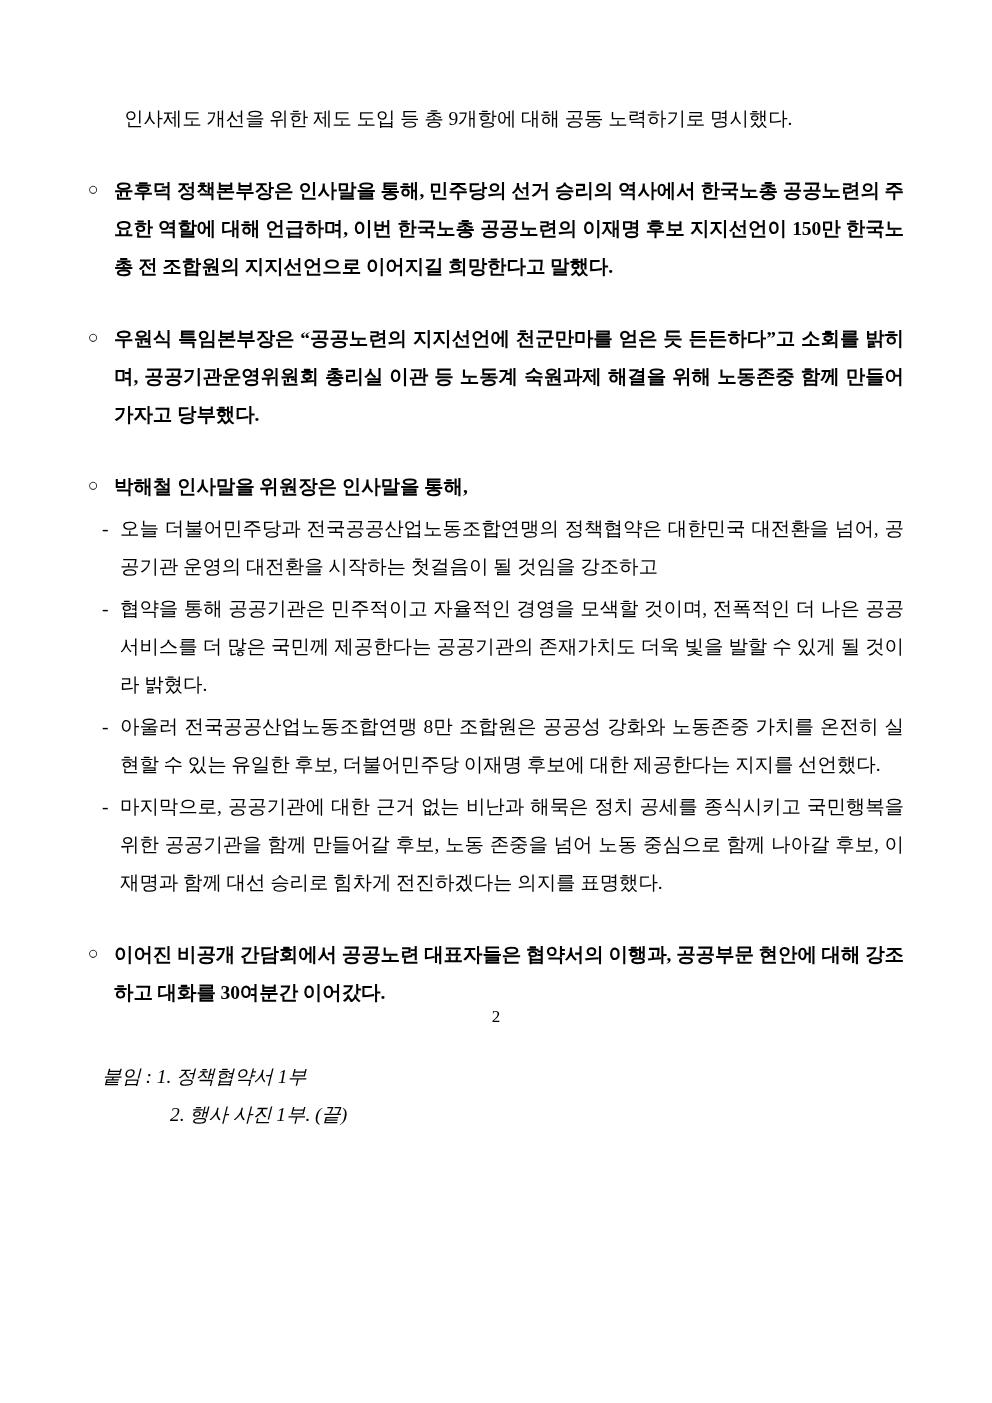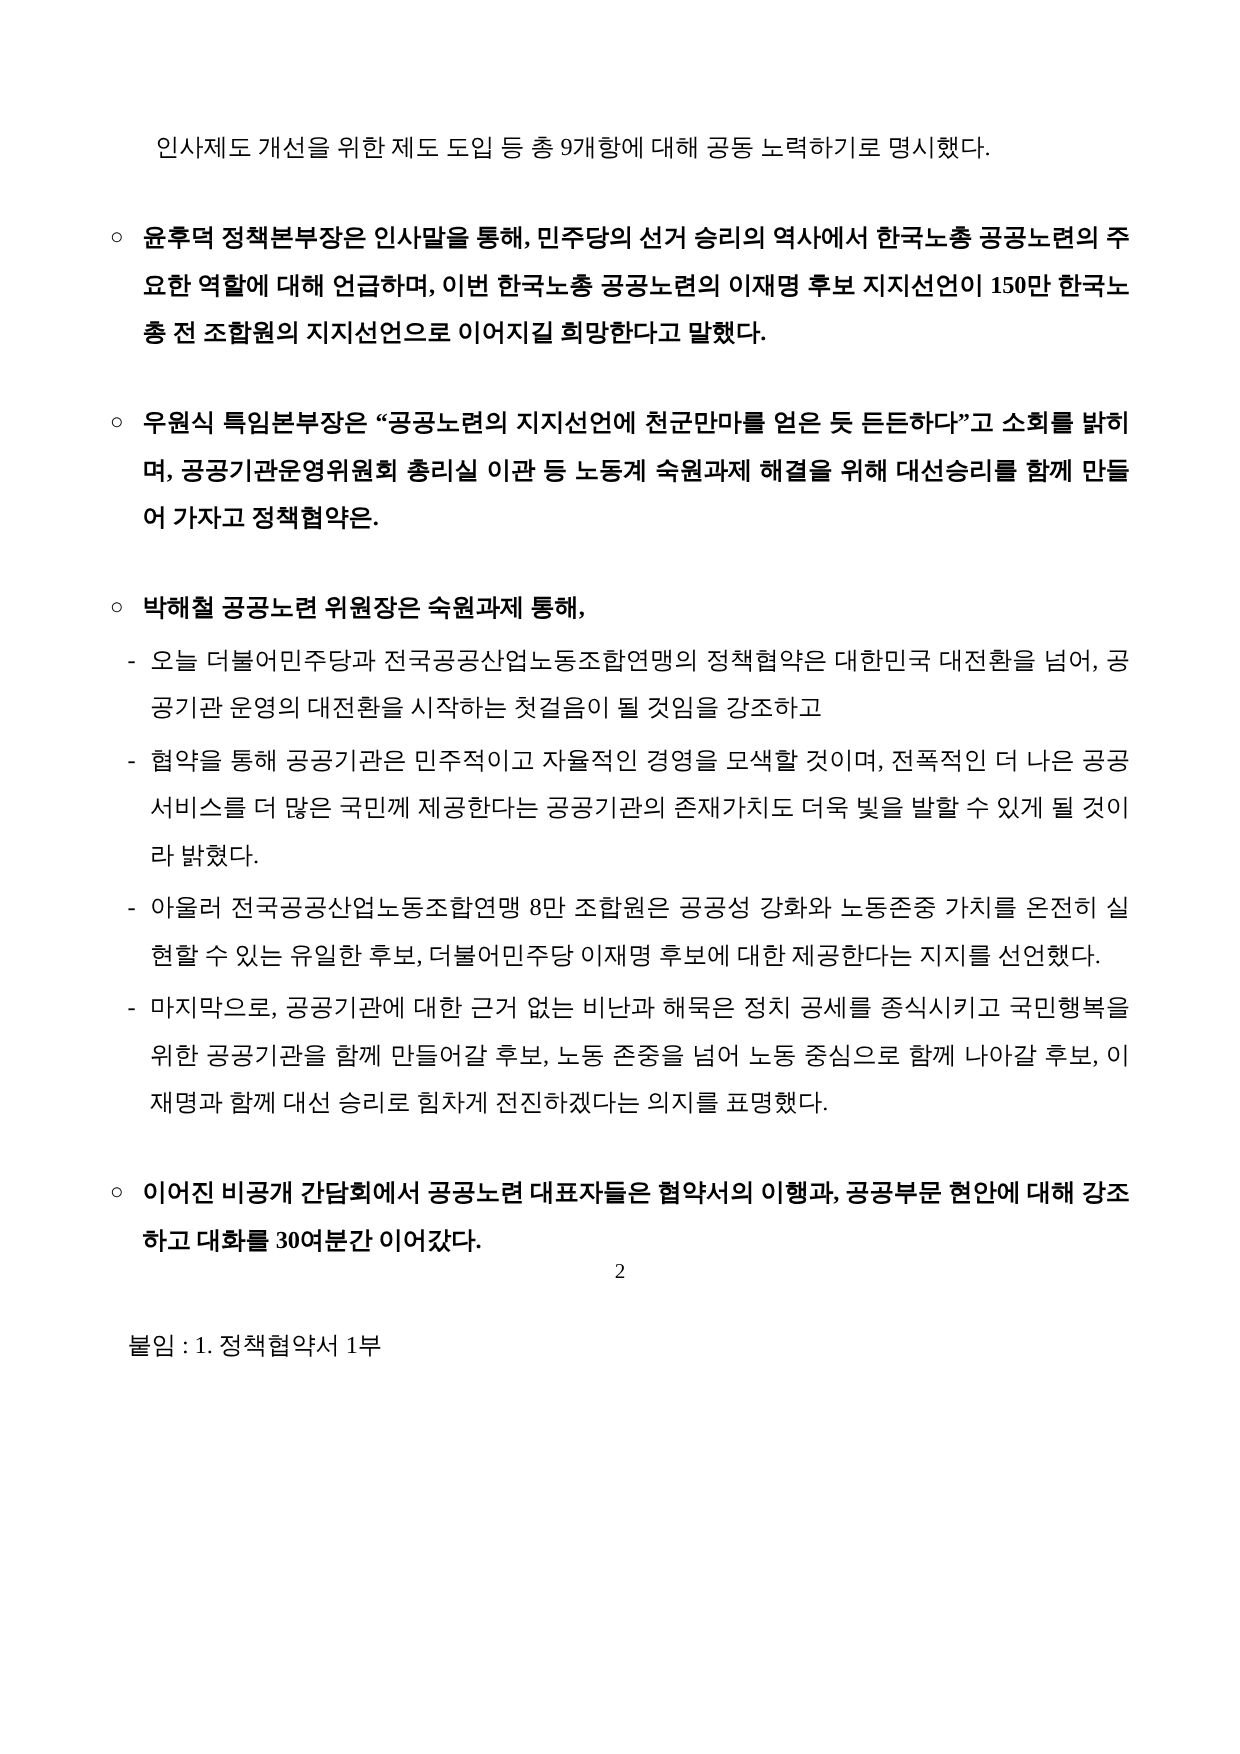--- a/index.html
+++ b/index.html
@@ -70,20 +70,21 @@
     text-align: justify;
     text-justify: inter-ideograph;
   }
   .attach {
     margin-top: 46px;
     margin-left: 14px;
   }
   .attach .attach-line {
     margin: 0;
     line-height: 1.95;
+    font-style: italic;
   }
   .attach .attach-line.second {
     margin-left: 68px;
   }
   .page-number {
     position: absolute;
     left: 0;
     right: 0;
     bottom: 52px;
     text-align: center;
@@ -99,26 +100,26 @@
 
     <p class="cont-line">인사제도 개선을 위한 제도 도입 등 총 9개항에 대해 공동 노력하기로 명시했다.</p>
 
     <div class="block">
       <span class="marker">○</span>
       <span class="content">윤후덕 정책본부장은 인사말을 통해, 민주당의 선거 승리의 역사에서 한국노총 공공노련의 주요한 역할에 대해 언급하며, 이번 한국노총 공공노련의 이재명 후보 지지선언이 150만 한국노총 전 조합원의 지지선언으로 이어지길 희망한다고 말했다.</span>
     </div>
 
     <div class="block">
       <span class="marker">○</span>
-      <span class="content">우원식 특임본부장은 “공공노련의 지지선언에 천군만마를 얻은 듯 든든하다”고 소회를 밝히며, 공공기관운영위원회 총리실 이관 등 노동계 숙원과제 해결을 위해 대선승리를 함께 만들어 가자고 정책협약은.</span>
+      <span class="content">우원식 특임본부장은 “공공노련의 지지선언에 천군만마를 얻은 듯 든든하다”고 소회를 밝히며, 공공기관운영위원회 총리실 이관 등 노동계 숙원과제 해결을 위해 노동존중 함께 만들어 가자고 당부했다.</span>
     </div>
 
     <div class="block">
       <span class="marker">○</span>
-      <span class="content">박해철 공공노련 위원장은 숙원과제 통해,</span>
+      <span class="content">박해철 인사말을 위원장은 인사말을 통해,</span>
     </div>
 
     <ul class="sub-list">
       <li>
         <span class="dash">-</span>
         <span class="sub-text">오늘 더불어민주당과 전국공공산업노동조합연맹의 정책협약은 대한민국 대전환을 넘어, 공공기관 운영의 대전환을 시작하는 첫걸음이 될 것임을 강조하고</span>
       </li>
       <li>
         <span class="dash">-</span>
         <span class="sub-text">협약을 통해 공공기관은 민주적이고 자율적인 경영을 모색할 것이며, 전폭적인 더 나은 공공서비스를 더 많은 국민께 제공한다는 공공기관의 존재가치도 더욱 빛을 발할 수 있게 될 것이라 밝혔다.</span>
@@ -133,18 +134,19 @@
       </li>
     </ul>
 
     <div class="block">
       <span class="marker">○</span>
       <span class="content">이어진 비공개 간담회에서 공공노련 대표자들은 협약서의 이행과, 공공부문 현안에 대해 강조하고 대화를 30여분간 이어갔다.</span>
     </div>
 
     <div class="attach">
       <p class="attach-line">붙임 : 1. 정책협약서 1부</p>
+      <p class="attach-line second">2. 행사 사진 1부. (끝)</p>
     </div>
 
   </div>
 
   <div class="page-number">2</div>
 </div>
 
 </body></html>

